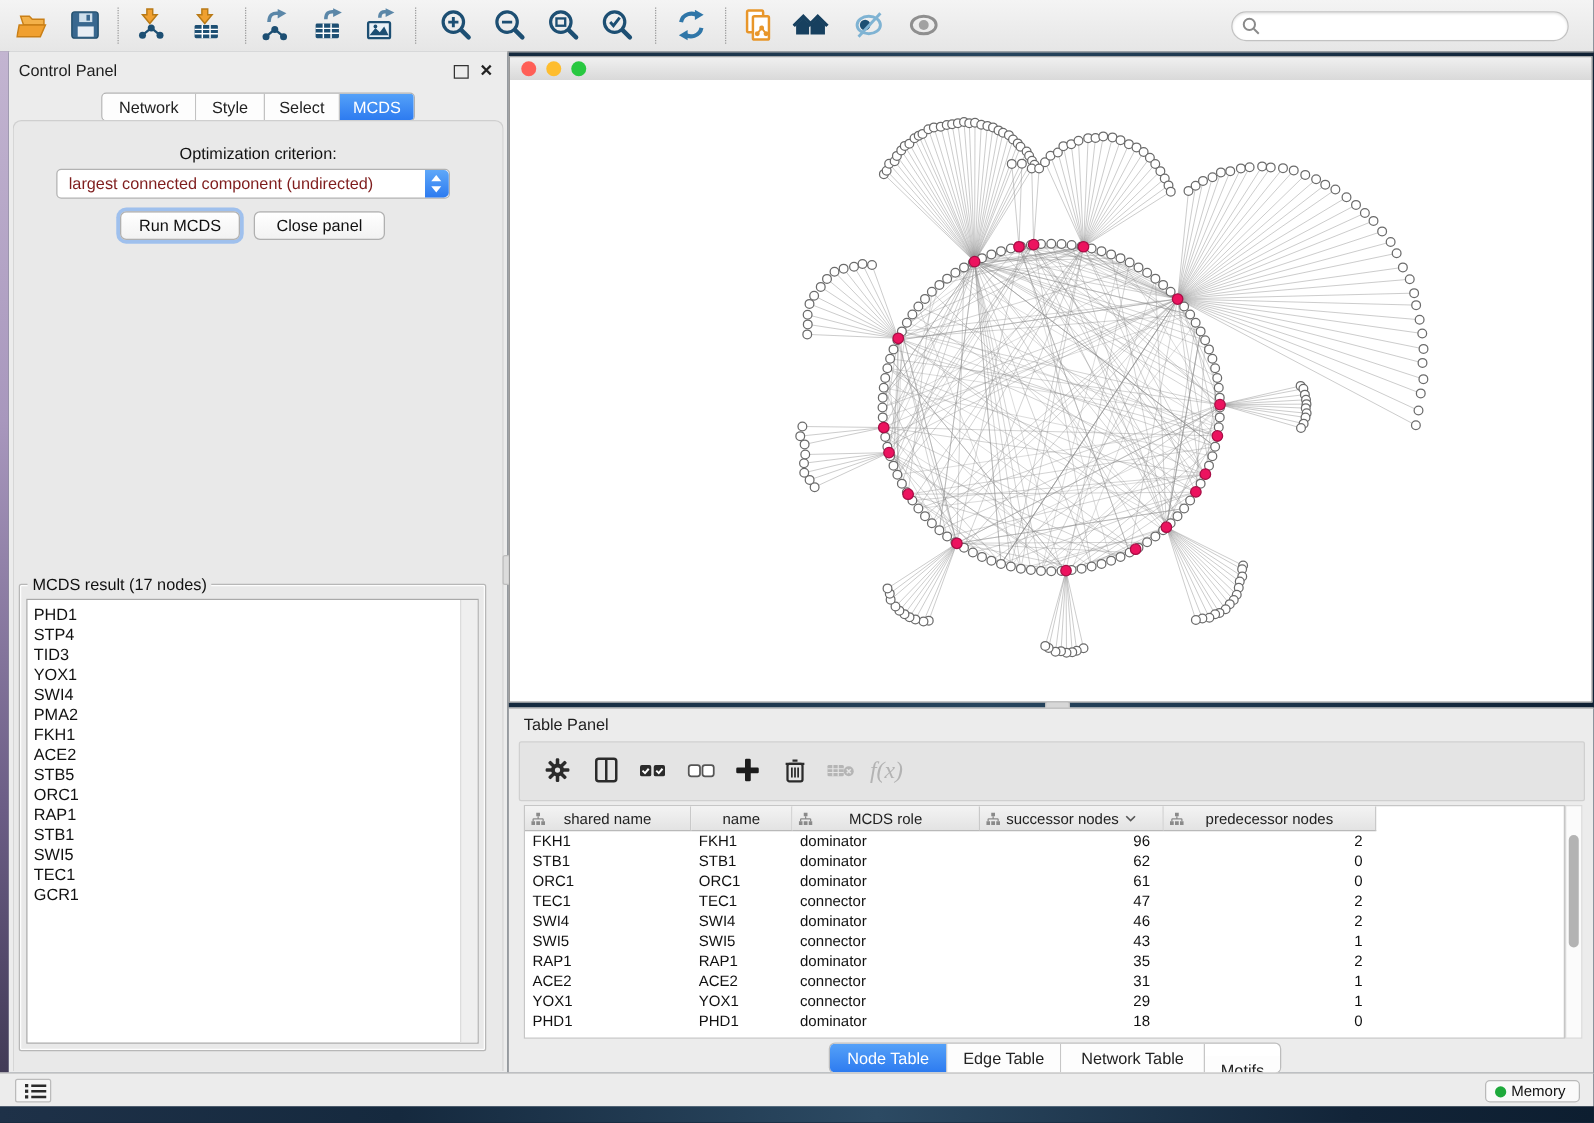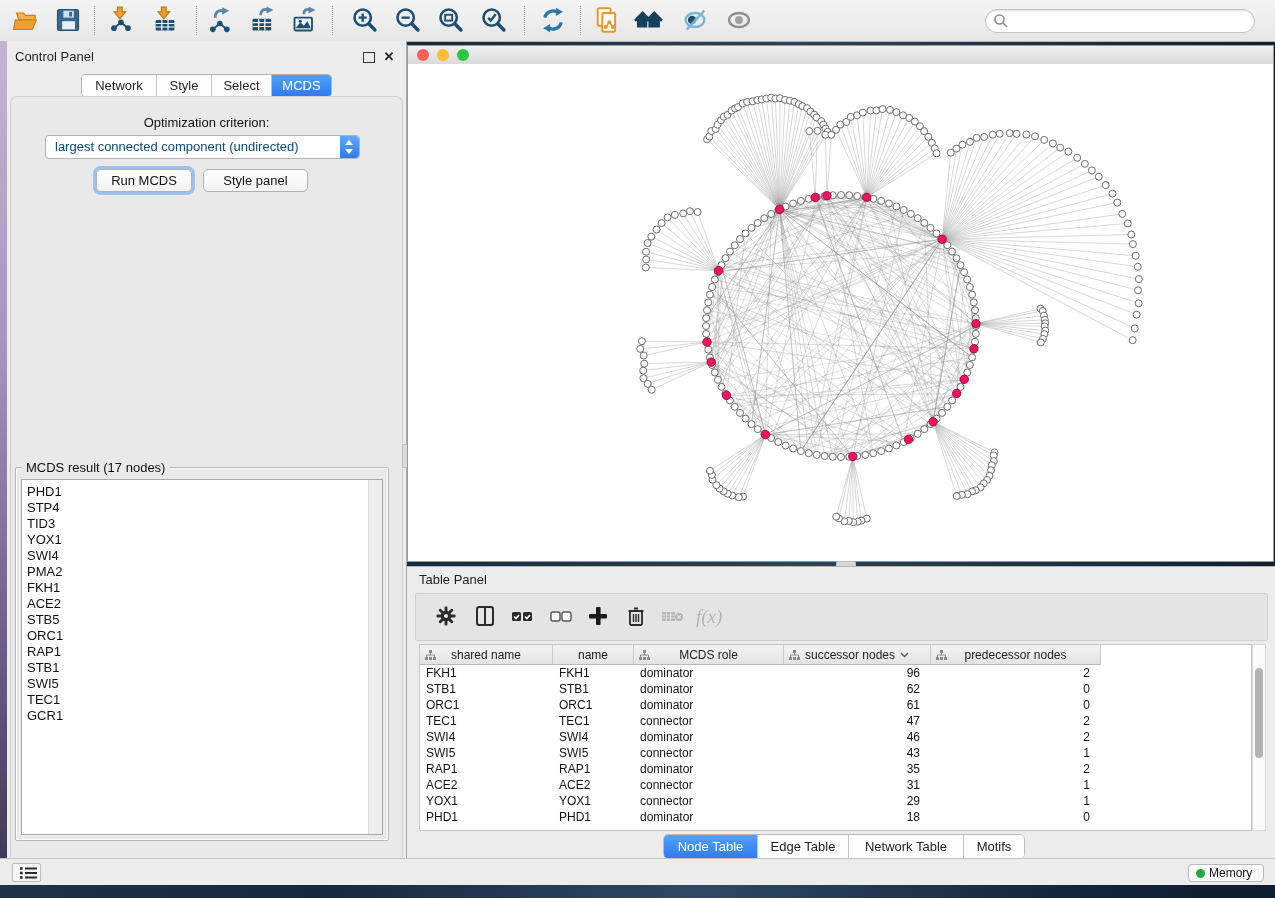--- a/index.html
+++ b/index.html
@@ -28,21 +28,21 @@
   .close-ico{position:absolute;width:14px;height:14px;font-size:13px;font-weight:bold;color:#222;line-height:14px;text-align:center;cursor:pointer;}
   .cp-tabs{position:absolute;left:74px;top:33px;height:21px;display:flex;border:1px solid #b2b2b2;border-radius:4px;overflow:hidden;background:#fff;}
   .cp-tab{height:21px;line-height:21px;text-align:center;font-size:13px;color:#222;background:#fdfdfd;border-right:1px solid #c2c2c2;cursor:pointer;}
   .cp-tab:last-child{border-right:none;}
   .cp-tab.active{background:linear-gradient(#55a1f8,#2d7bf0);color:#fff;}
   .cp-body{position:absolute;left:3px;top:55px;width:391px;height:760px;background:#e9e9e9;
     border:1px solid #cfcfcf;border-bottom:none;border-radius:7px 7px 0 0;}
   .opt-label{position:absolute;left:0;top:18px;width:100%;text-align:center;font-size:13px;color:#111;}
   .combo{position:absolute;left:34px;top:38px;width:313px;height:22px;background:#fff;border:1px solid #b2b2b2;
     border-radius:4px;cursor:pointer;}
-  .combo-text{position:absolute;left:9px;top:3px;font-size:13px;color:#0c4a6e;white-space:nowrap;}
+  .combo-text{position:absolute;left:9px;top:3px;font-size:13px;color:#7f1d1d;white-space:nowrap;}
   .combo-step{position:absolute;right:0;top:0;width:19px;height:22px;border-radius:0 4px 4px 0;
     background:linear-gradient(#5fa8f9,#2d7bf0);}
   .chev-up,.chev-dn{position:absolute;left:5px;width:0;height:0;border-left:4.5px solid transparent;border-right:4.5px solid transparent;}
   .chev-up{top:4px;border-bottom:5px solid #fff;}
   .chev-dn{bottom:4px;border-top:5px solid #fff;}
   .pbtn{position:absolute;height:23px;background:linear-gradient(#ffffff,#f2f2f2);border:1px solid #b0b0b0;
     border-radius:5px;font:13px "Liberation Sans",sans-serif;color:#111;cursor:pointer;}
   .pbtn.focusring{box-shadow:0 0 0 3px rgba(110,165,240,.6);}
   .groupbox{position:absolute;left:4px;top:370px;width:372px;height:372px;border:1px solid #b7b7b7;
     border-radius:2px;box-shadow:inset 0 0 0 1px #fdfdfd;}
@@ -247,21 +247,21 @@
     <div class="cp-body">
       <div class="opt-label">Optimization criterion:</div>
       <div class="combo">
         <span class="combo-text">largest connected component (undirected)</span>
         <span class="combo-step">
           <span class="chev-up"></span>
             <span class="chev-dn"></span>
         </span>
       </div>
       <button class="pbtn focusring" style="left:85px;top:72px;width:96px">Run MCDS</button>
-      <button class="pbtn" style="left:192px;top:72px;width:105px">Style panel</button>
+      <button class="pbtn" style="left:192px;top:72px;width:105px">Close panel</button>
       <div class="groupbox">
         <div class="group-label">MCDS result (17 nodes)</div>
         <div class="listbox">
           <div class="items" id="mcds-list">
               <div class="list-item">PHD1</div>
               <div class="list-item">STP4</div>
               <div class="list-item">TID3</div>
               <div class="list-item">YOX1</div>
               <div class="list-item">SWI4</div>
               <div class="list-item">PMA2</div>
@@ -1158,21 +1158,21 @@
         </div>
     </div>
     <div class="tscroll">
       <div class="tthumb"></div>
     </div>
 
     <div class="bottom-tabs" id="bottom-tabs" style="left: 256px;">
         <div class="btab active" style="width: 93px;">Node Table</div>
         <div class="btab" style="width: 90px;">Edge Table</div>
         <div class="btab" style="width: 114px;">Network Table</div>
-        <div class="btab" style="width: 60px;">Motifs</div>
+        <div class="btab" style="width: 60px; margin-top: 10px;">Motifs</div>
       </div>
   </div>
 
   <div class="statusbar">
     <button class="list-btn">
       <svg width="20" height="14" viewBox="0 0 20 14" style="margin-top:1px">
         <g stroke="#2b2b2b" stroke-width="2">
           <path d="M6 2.5 h12 M6 7 h12 M6 11.5 h12"></path>
         </g>
         <g fill="#2b2b2b">

